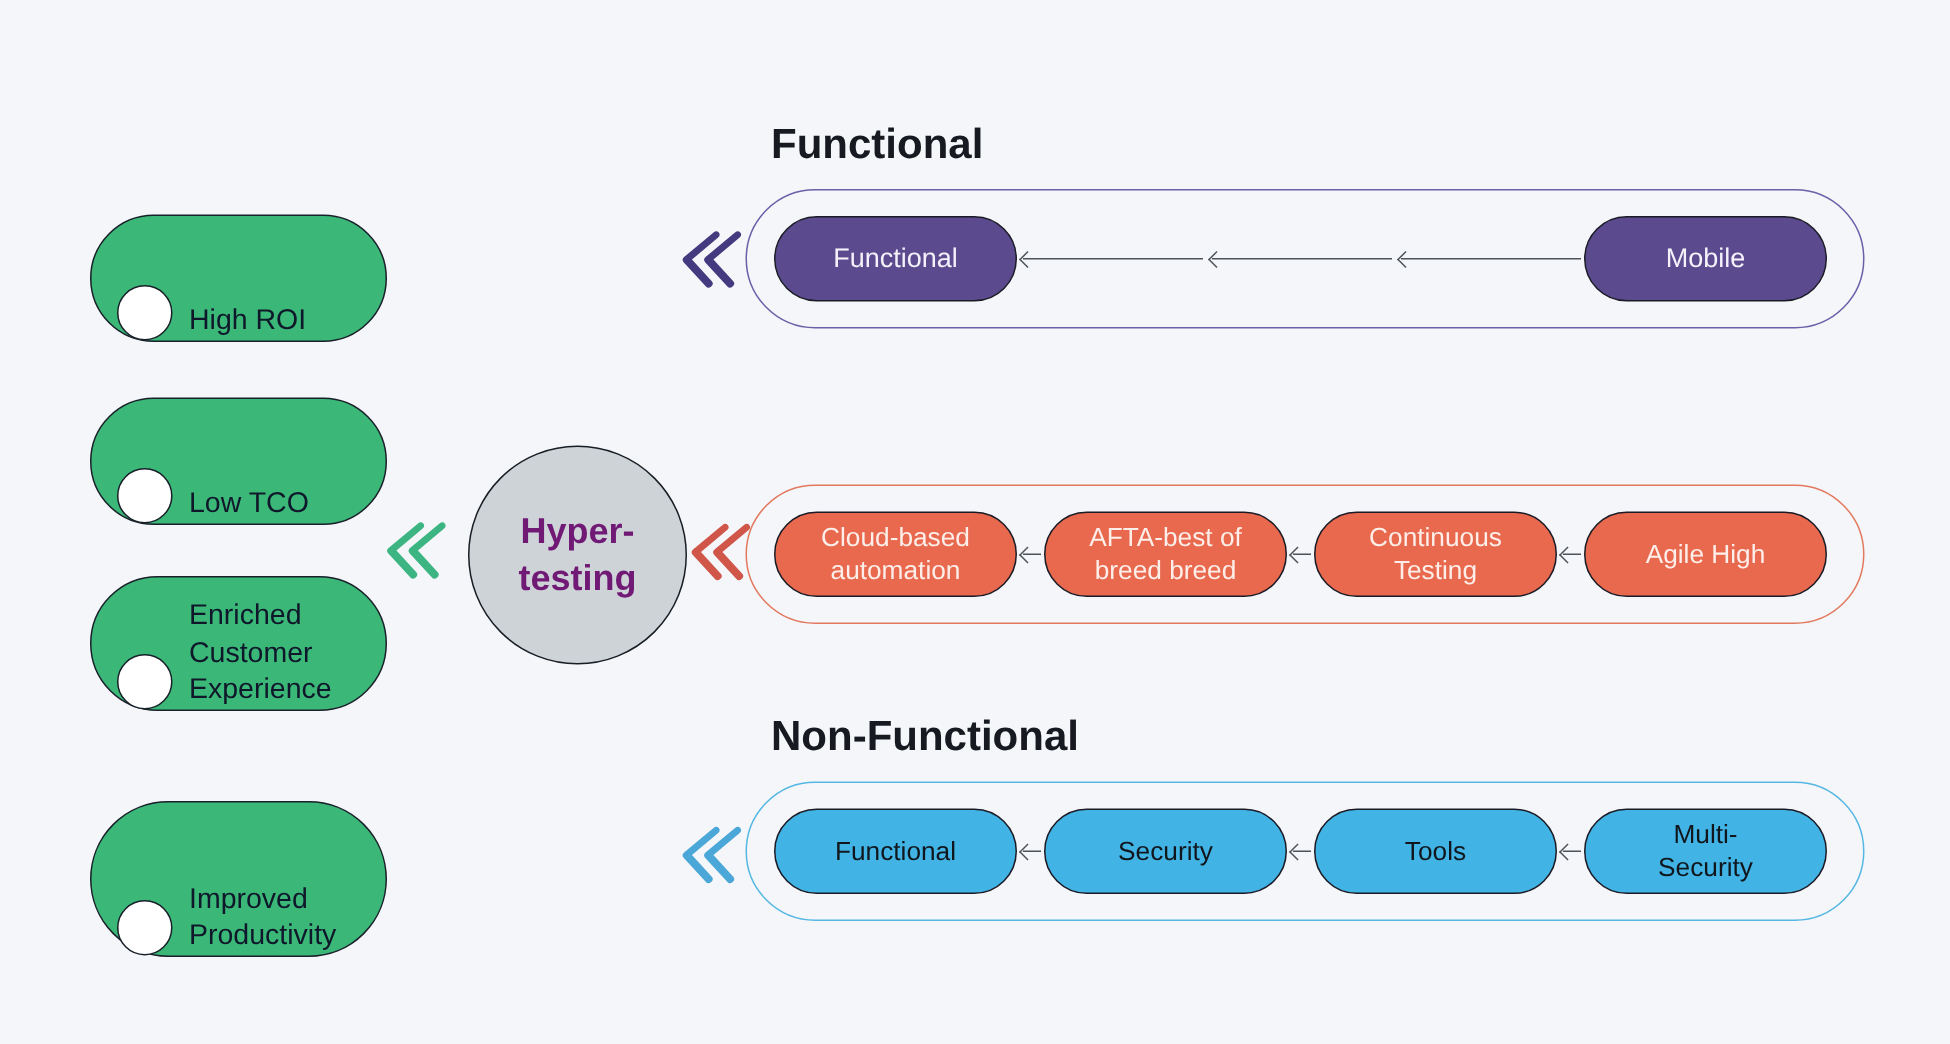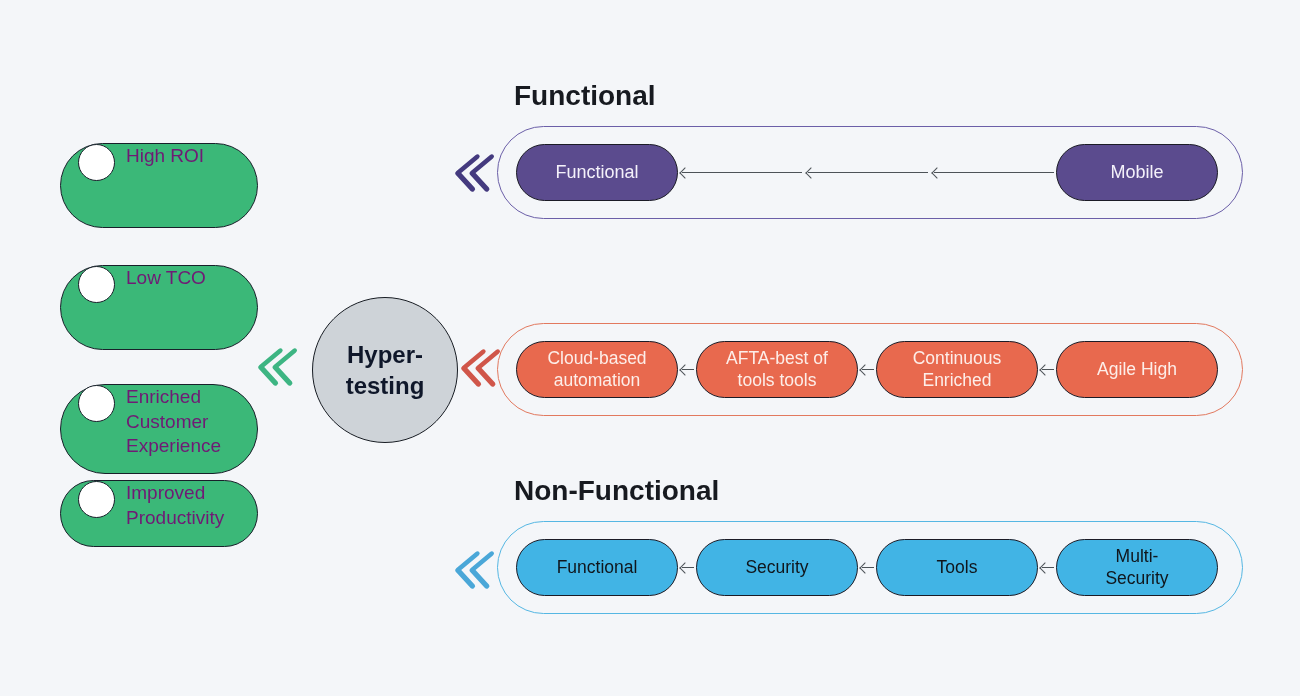--- a/index.html
+++ b/index.html
@@ -8,43 +8,43 @@
     background:#f4f6f9;
     font-family:"Liberation Sans", sans-serif;
     overflow:hidden;
   }
   *{box-sizing:border-box;}
   .canvas{position:relative;width:1300px;height:696px;background:#f4f6f9;}
 
   
   .benefit{
     position:absolute;left:60px;width:198px;
-    display:flex;align-items:flex-start;gap:11px;
+    display:flex;align-items:flex-end;gap:11px;
     background:#3bb878;border:1.7px solid #18202a;border-radius:999px;
-    color:#701a75;font-size:19px;line-height:1.3;
+    color:#0f172a;font-size:19px;line-height:1.3;
     padding-left:17px;padding-right:8px;
   }
   .benefit .dot{
     width:37px;height:37px;flex:none;
     background:#ffffff;border:1.7px solid #18202a;border-radius:50%;
   }
   .benefit .blabel{white-space:pre-line;}
   .b1{top:143px;height:85px;}
   .b2{top:265px;height:85px;}
   .b3{top:384px;height:90px;}
-  .b4{top:480px;height:67px;}
+  .b4{top:534px;height:104px;}
 
   
   .hub{
     position:absolute;left:312px;top:297px;width:146px;height:146px;
     background:#ced3d8;border:1.8px solid #181d24;border-radius:50%;
     display:flex;align-items:center;justify-content:center;
   }
   .hub .hlabel{
-    font-weight:bold;font-size:24px;line-height:1.3;color:#0f172a;
+    font-weight:bold;font-size:24px;line-height:1.3;color:#701a75;
     text-align:center;white-space:pre-line;
   }
 
   
   .chev{position:absolute;width:42px;height:42px;transform:skewX(-8deg);}
   .chev svg{display:block;width:42px;height:42px;}
   .chev path{fill:none;stroke-width:5.2;stroke-linecap:round;stroke-linejoin:round;}
   .chev-green{left:254px;top:346px;}  .chev-green path{stroke:#3db583;}
   .chev-purple{left:451px;top:152px;} .chev-purple path{stroke:#443a7f;}
   .chev-red{left:457px;top:347px;}    .chev-red path{stroke:#d0564a;}
@@ -159,26 +159,26 @@
   </div>
 
   <div class="gbox gbox-red">
     <div class="pill pill-red">
       <span class="plabel">Cloud-based
 automation</span>
     </div>
     <div class="arrow"></div>
     <div class="pill pill-red">
       <span class="plabel">AFTA-best of
-tools tools</span>
+breed breed</span>
     </div>
     <div class="arrow"></div>
     <div class="pill pill-red">
       <span class="plabel">Continuous
-Enriched</span>
+Testing</span>
     </div>
     <div class="arrow"></div>
     <div class="pill pill-red">
       <span class="plabel">Agile High</span>
     </div>
   </div>
 
   <div class="gtitle t3">Non-Functional</div>
   <div class="gbox gbox-blue">
     <div class="pill pill-blue">

